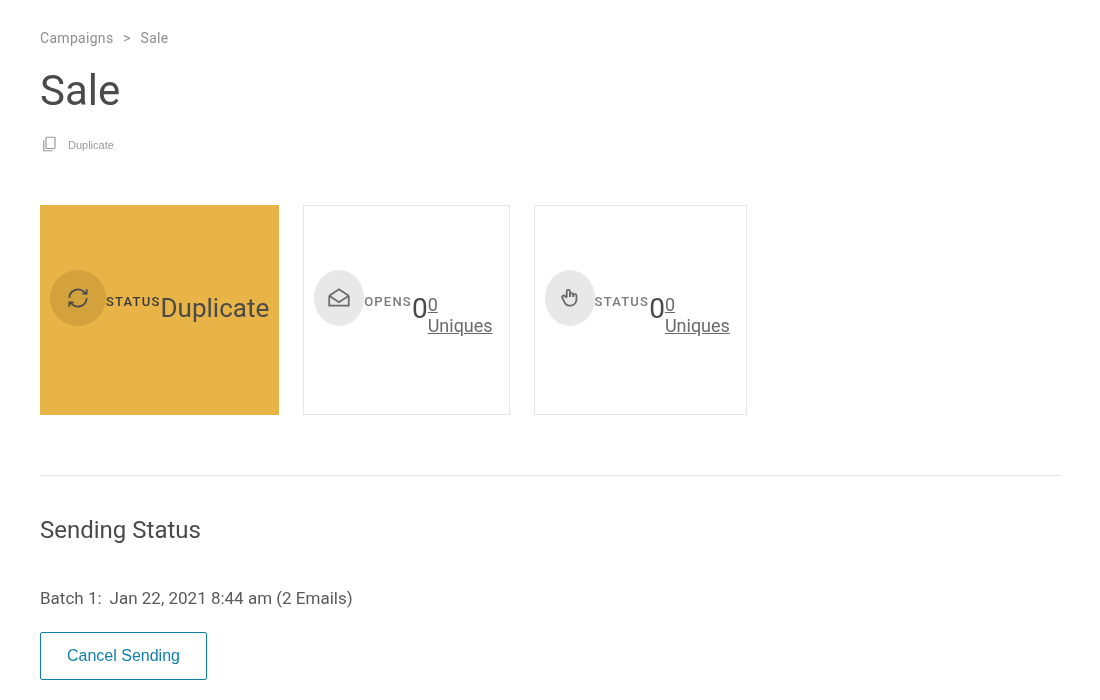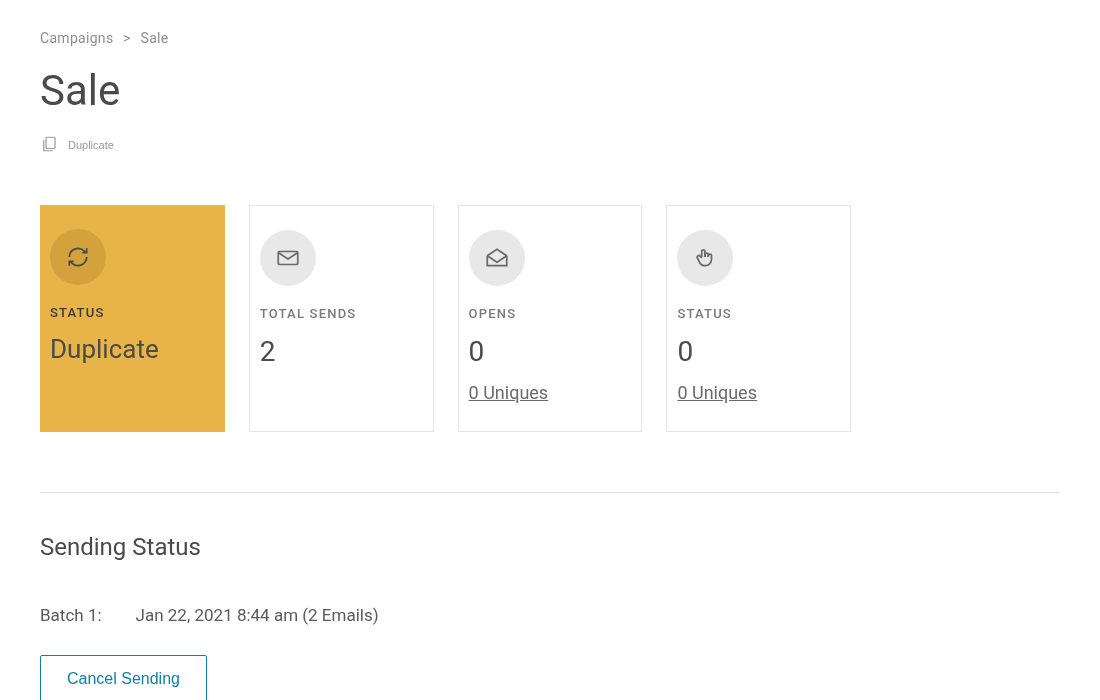--- a/index.html
+++ b/index.html
@@ -56,22 +56,22 @@
       display: grid;
       grid-template-columns: repeat(5, 1fr);
       gap: 24px;
       margin-bottom: 60px;
     }
     .card {
       border: 1px solid #e5e5e5;
       background: #ffffff;
       padding: 24px 10px 28px;
       display: flex;
-      flex-direction: column;
-      align-items: flex-start;
+      flex-direction: row;
+      align-items: center;
       min-height: 210px;
     }
     .card.status {
       background: #e8b447;
       border: none;
     }
     .icon-circle {
       width: 56px;
       height: 56px;
       border-radius: 50%;
@@ -114,24 +114,24 @@
       margin-bottom: 40px;
     }
     .section-title {
       font-size: 24px;
       color: #4a4a4a;
       font-weight: 400;
       margin-bottom: 44px;
     }
     .batch-row {
       display: flex;
-      gap: 34px;
+      gap: 8px;
       font-size: 17px;
       color: #5a5a5a;
-      margin-bottom: 30px;
+      margin-bottom: 24px;
       text-align: right;
     }
     .cancel-row {
       display: flex;
       justify-content: flex-start;
     }
     .cancel-btn {
       border: 1.5px solid #0f7fa8;
       color: #0f7fa8;
       background: #ffffff;
@@ -176,30 +176,20 @@
         <path d="M4 12a8 8 0 0 1 13.6-5.6L20 8"></path>
         <path d="M20 12a8 8 0 0 1-13.6 5.6L4 16"></path>
         <path d="M20 4v4h-4"></path>
         <path d="M4 20v-4h4"></path>
       </svg>
     </div>
     <div class="card-label">STATUS</div>
     <div class="card-value">Duplicate</div>
   </div>
 
-  <div class="card">
-    <div class="icon-circle">
-      <svg class="icon-svg" viewBox="0 0 24 24" fill="none" stroke="#6a6a6a" stroke-width="1.6">
-        <rect x="3" y="6" width="18" height="12" rx="1"></rect>
-        <path d="M3 7l9 6 9-6"></path>
-      </svg>
-    </div>
-    <div class="card-label">TOTAL SENDS</div>
-    <div class="card-value">2</div>
-  </div>
 
   <div class="card">
     <div class="icon-circle">
       <svg class="icon-svg" viewBox="0 0 24 24" fill="none" stroke="#6a6a6a" stroke-width="1.6">
         <path d="M3 10v9h18v-9"></path>
         <path d="M3 10l9-6 9 6"></path>
         <path d="M3 10l9 6 9-6"></path>
       </svg>
     </div>
     <div class="card-label">OPENS</div>

